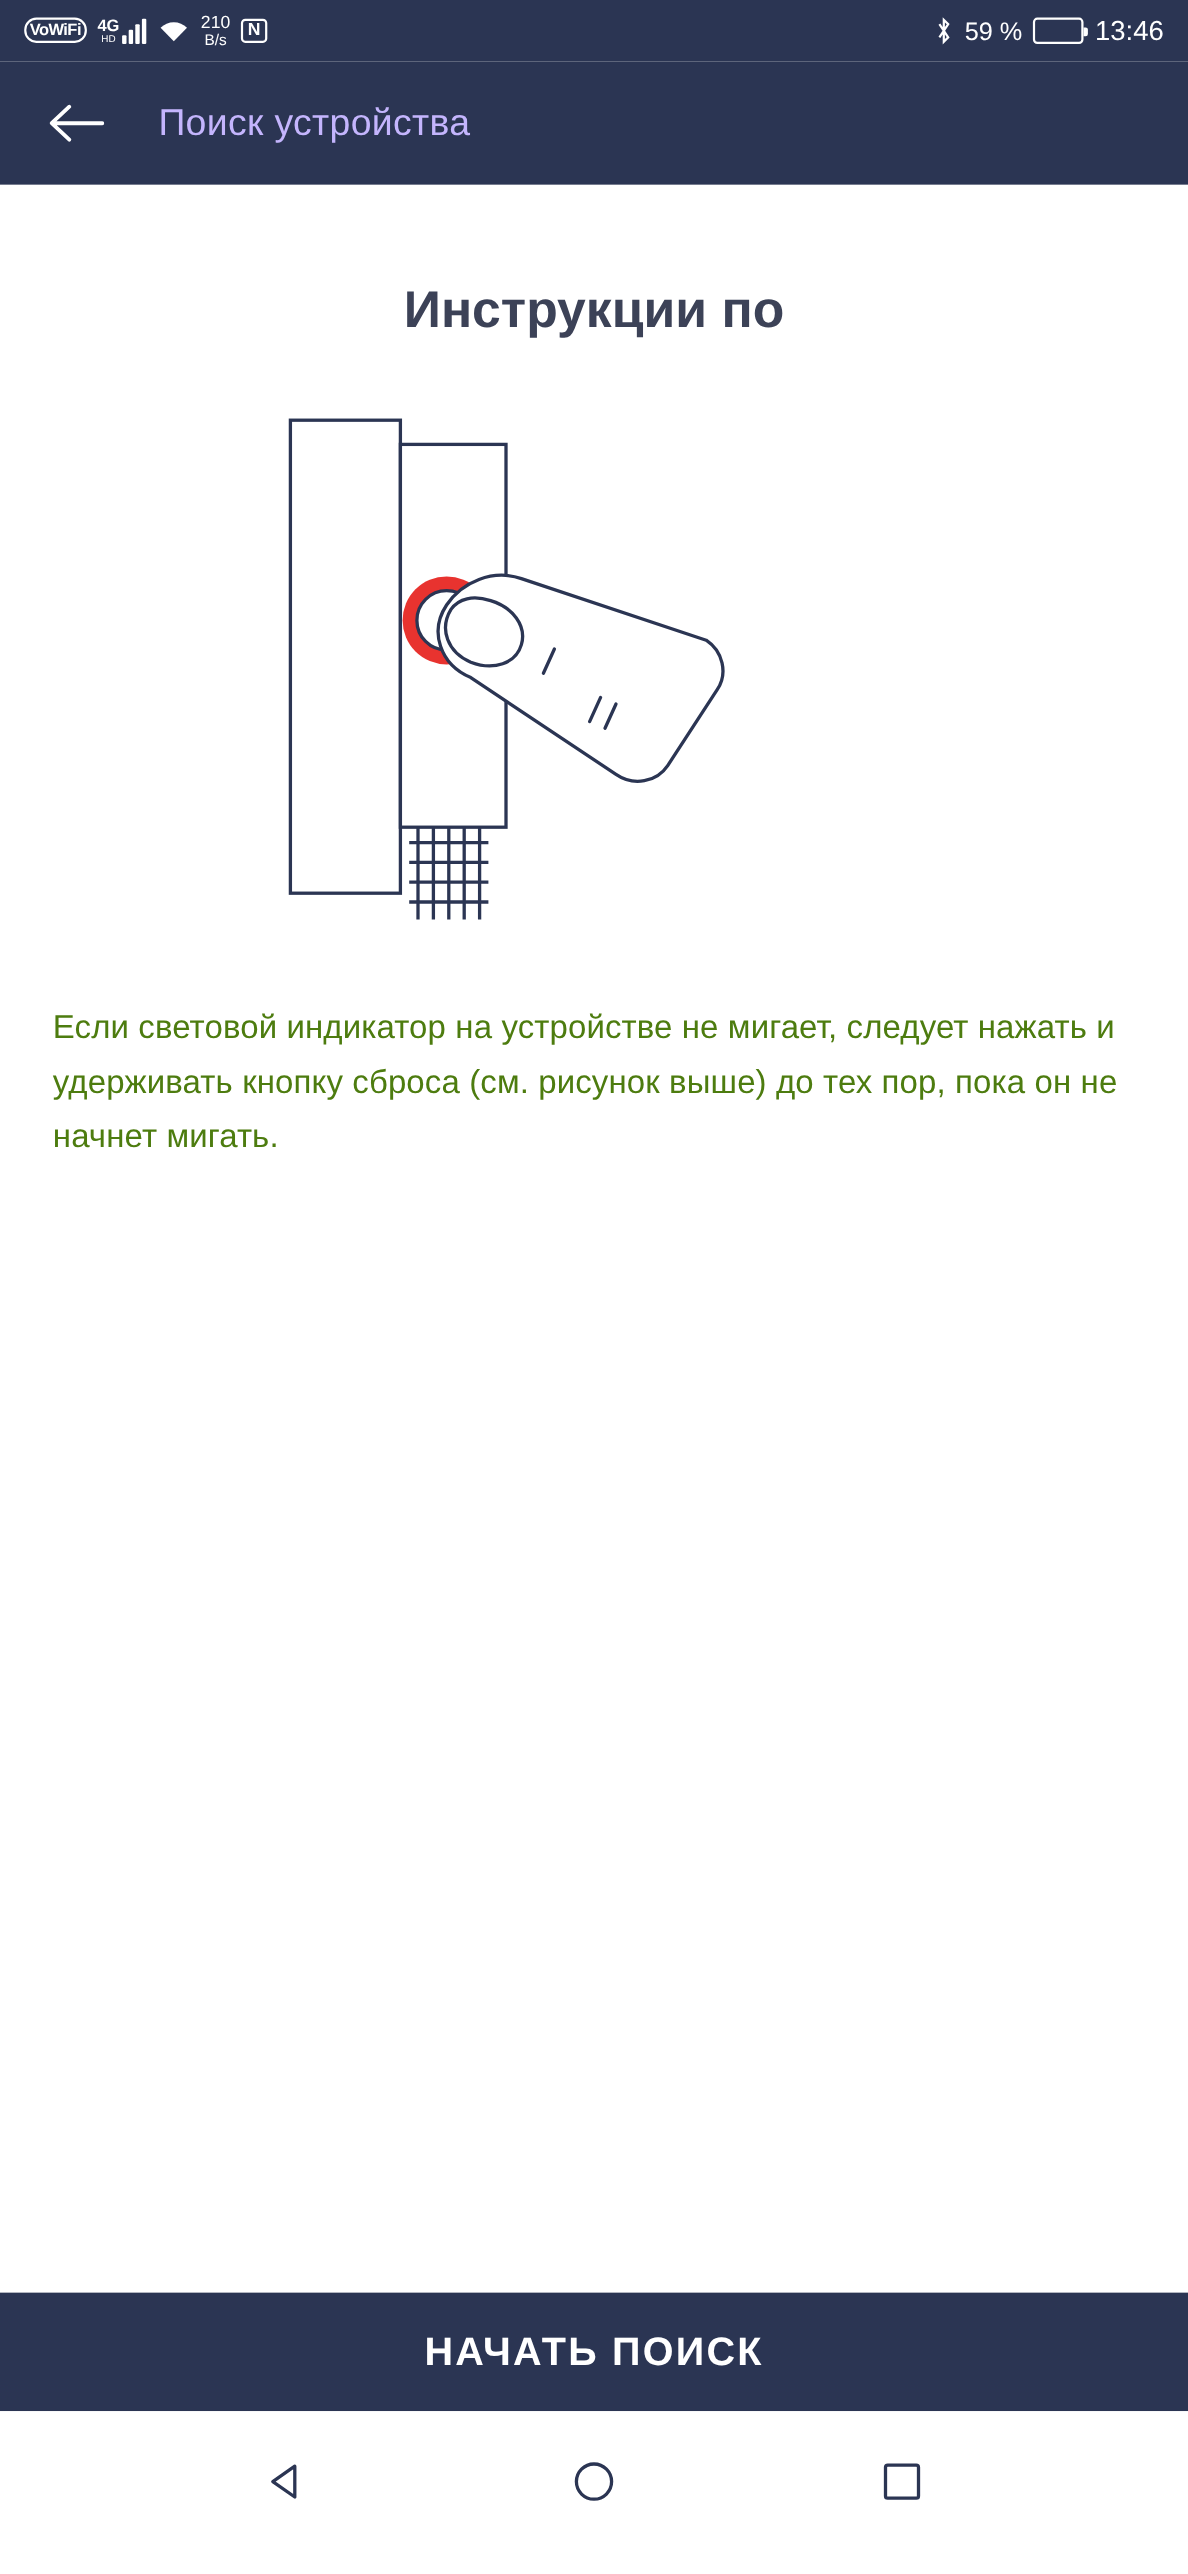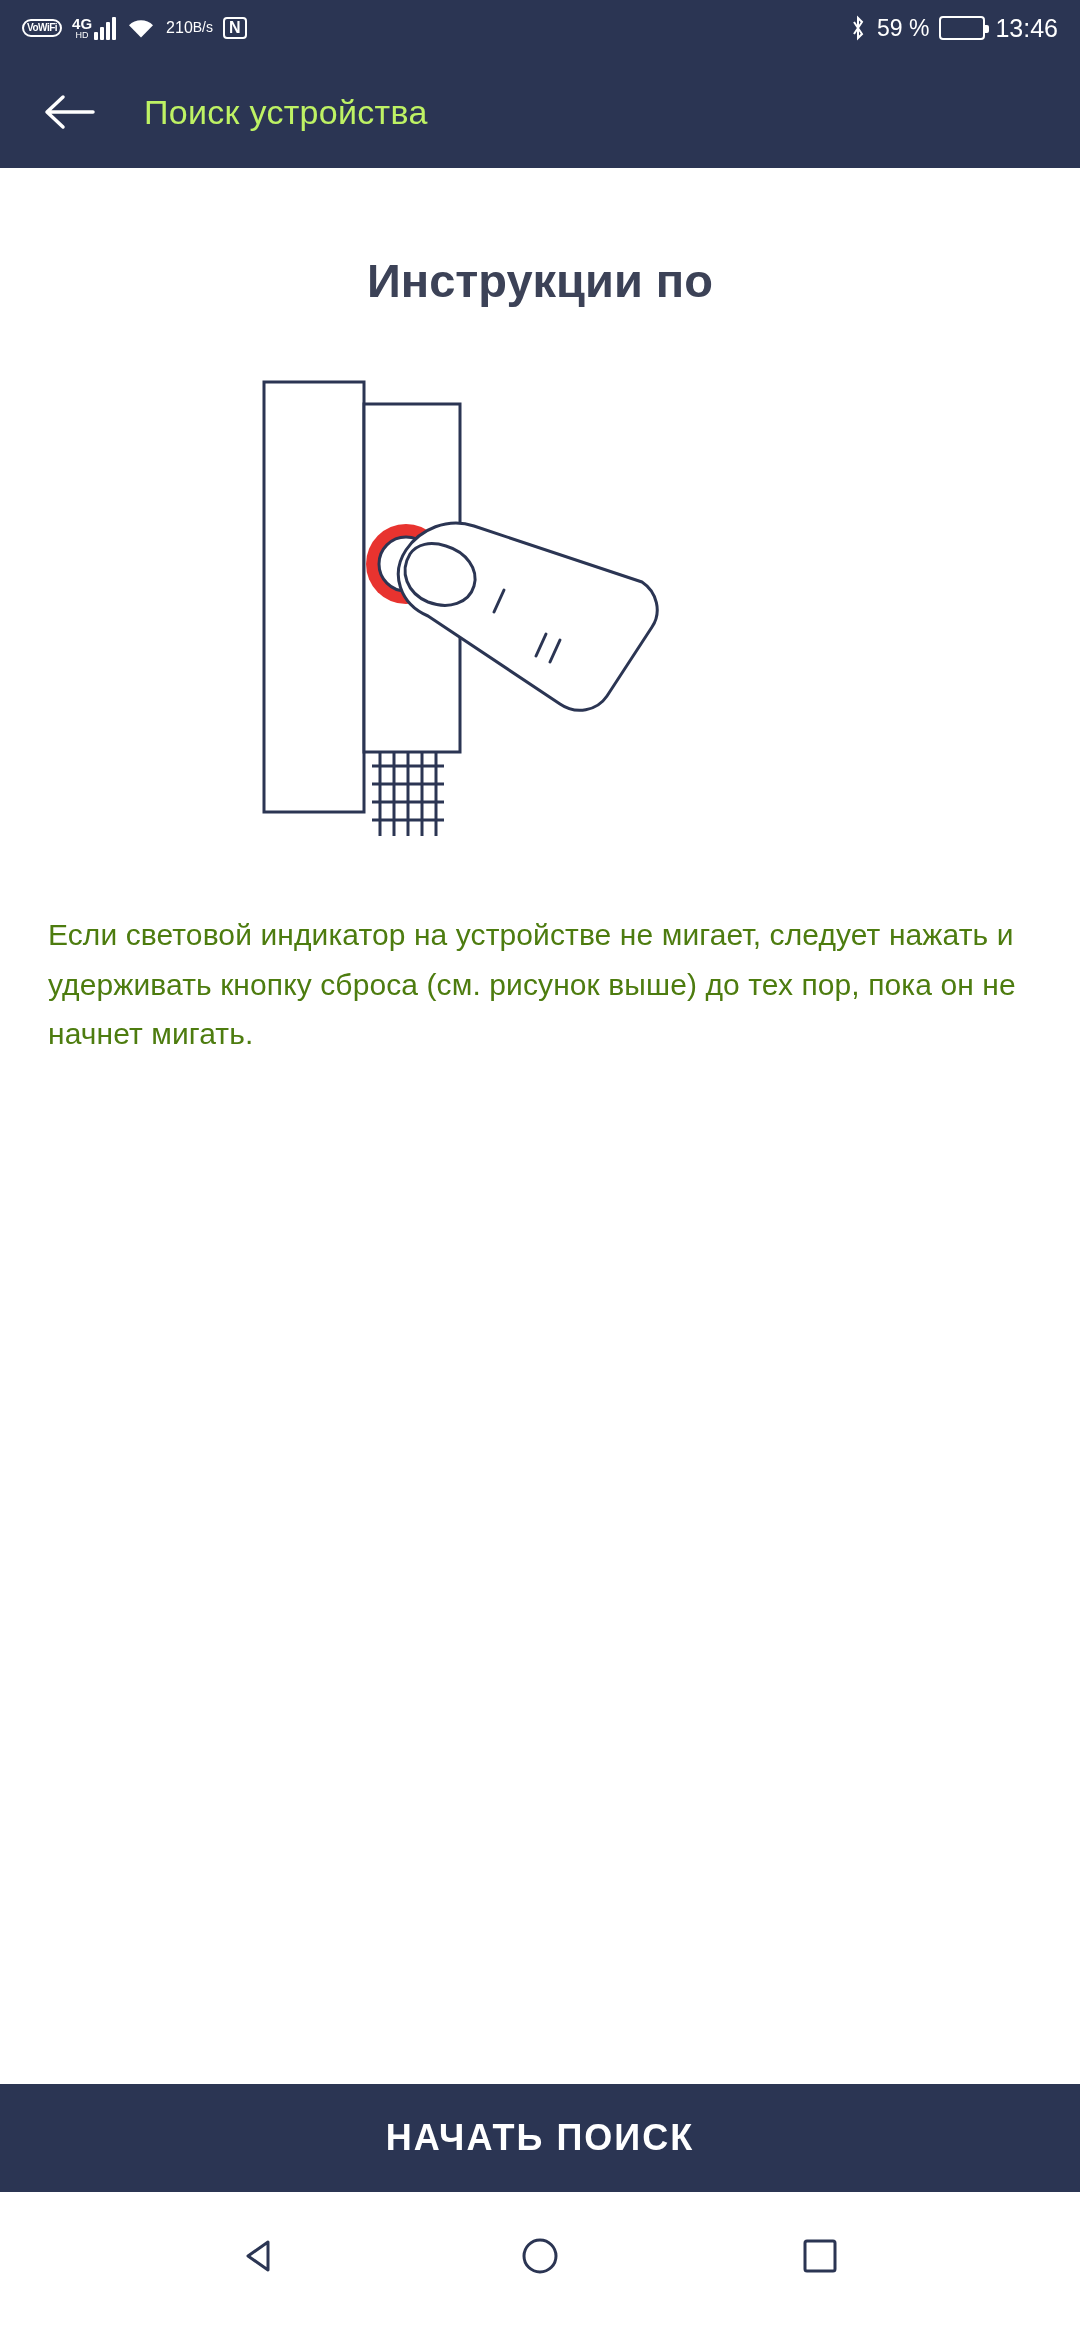--- a/index.html
+++ b/index.html
@@ -27,21 +27,21 @@
     box-sizing: border-box;
   }
   .status-left, .status-right {
     display: flex;
     align-items: center;
     gap: 10px;
   }
   .vowifi-badge {
     border: 2px solid #ffffff;
     border-radius: 11px;
-    font-size: 10px;
+    font-size: 15px;
     font-weight: bold;
     line-height: 1;
     padding: 2px 3px;
     letter-spacing: -0.5px;
   }
   .net-block {
     display: flex;
     align-items: flex-end;
     gap: 2px;
   }
@@ -66,21 +66,21 @@
     border-radius: 1px;
   }
   .bars i:nth-child(1) { height: 8px; }
   .bars i:nth-child(2) { height: 13px; }
   .bars i:nth-child(3) { height: 18px; }
   .bars i:nth-child(4) { height: 23px; }
 
   .wifi-ico { width: 30px; height: 24px; }
   .speed {
     display: flex;
-    flex-direction: row;
+    flex-direction: column;
     align-items: center;
     line-height: 1.1;
     font-size: 16px;
   }
   .speed .unit { font-size: 14px; }
   .nfc-badge {
     border: 2px solid #ffffff;
     border-radius: 4px;
     font-size: 16px;
     font-weight: bold;
@@ -127,21 +127,21 @@
   }
   .back-btn {
     width: 58px;
     height: 58px;
     display: flex;
     align-items: center;
     justify-content: center;
     cursor: pointer;
   }
   .appbar-title {
-    color: #bef264;
+    color: #c4b5fd;
     font-size: 34px;
     margin-left: 46px;
     letter-spacing: 0.3px;
   }
 
   
   .content {
     height: calc(2340px - 56px - 112px - 128px - 128px);
     background: #ffffff;
     box-sizing: border-box;

